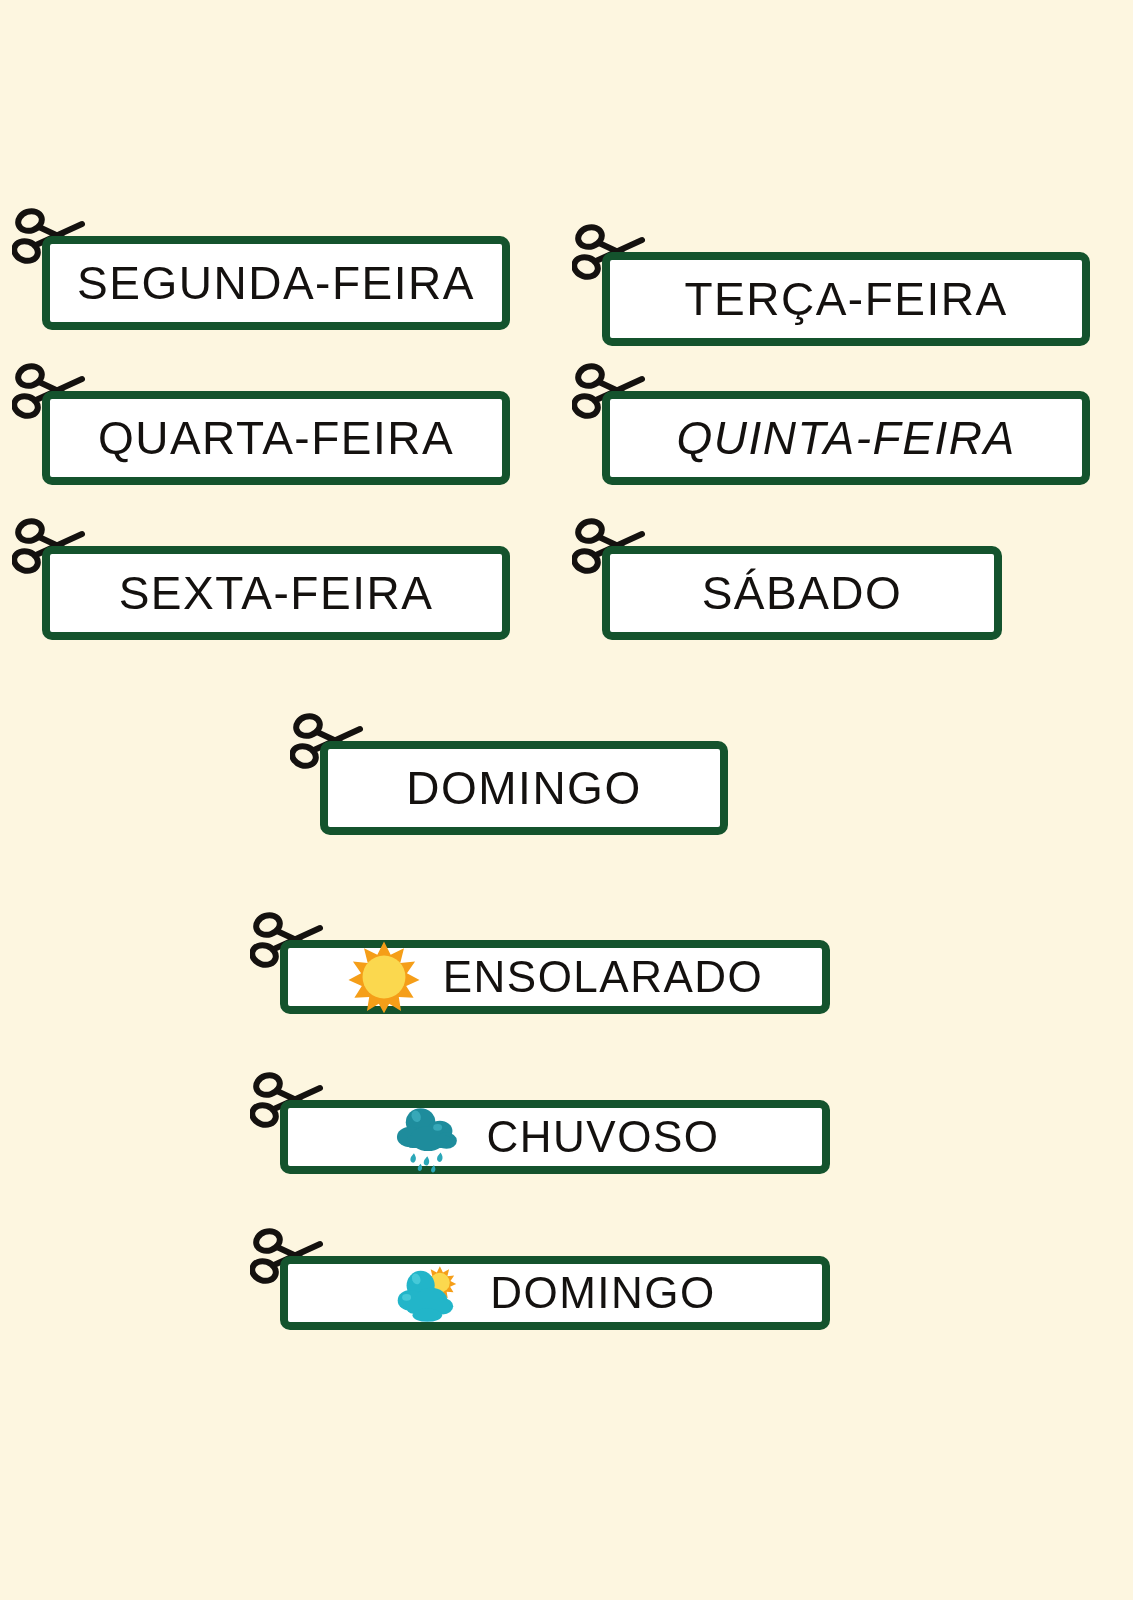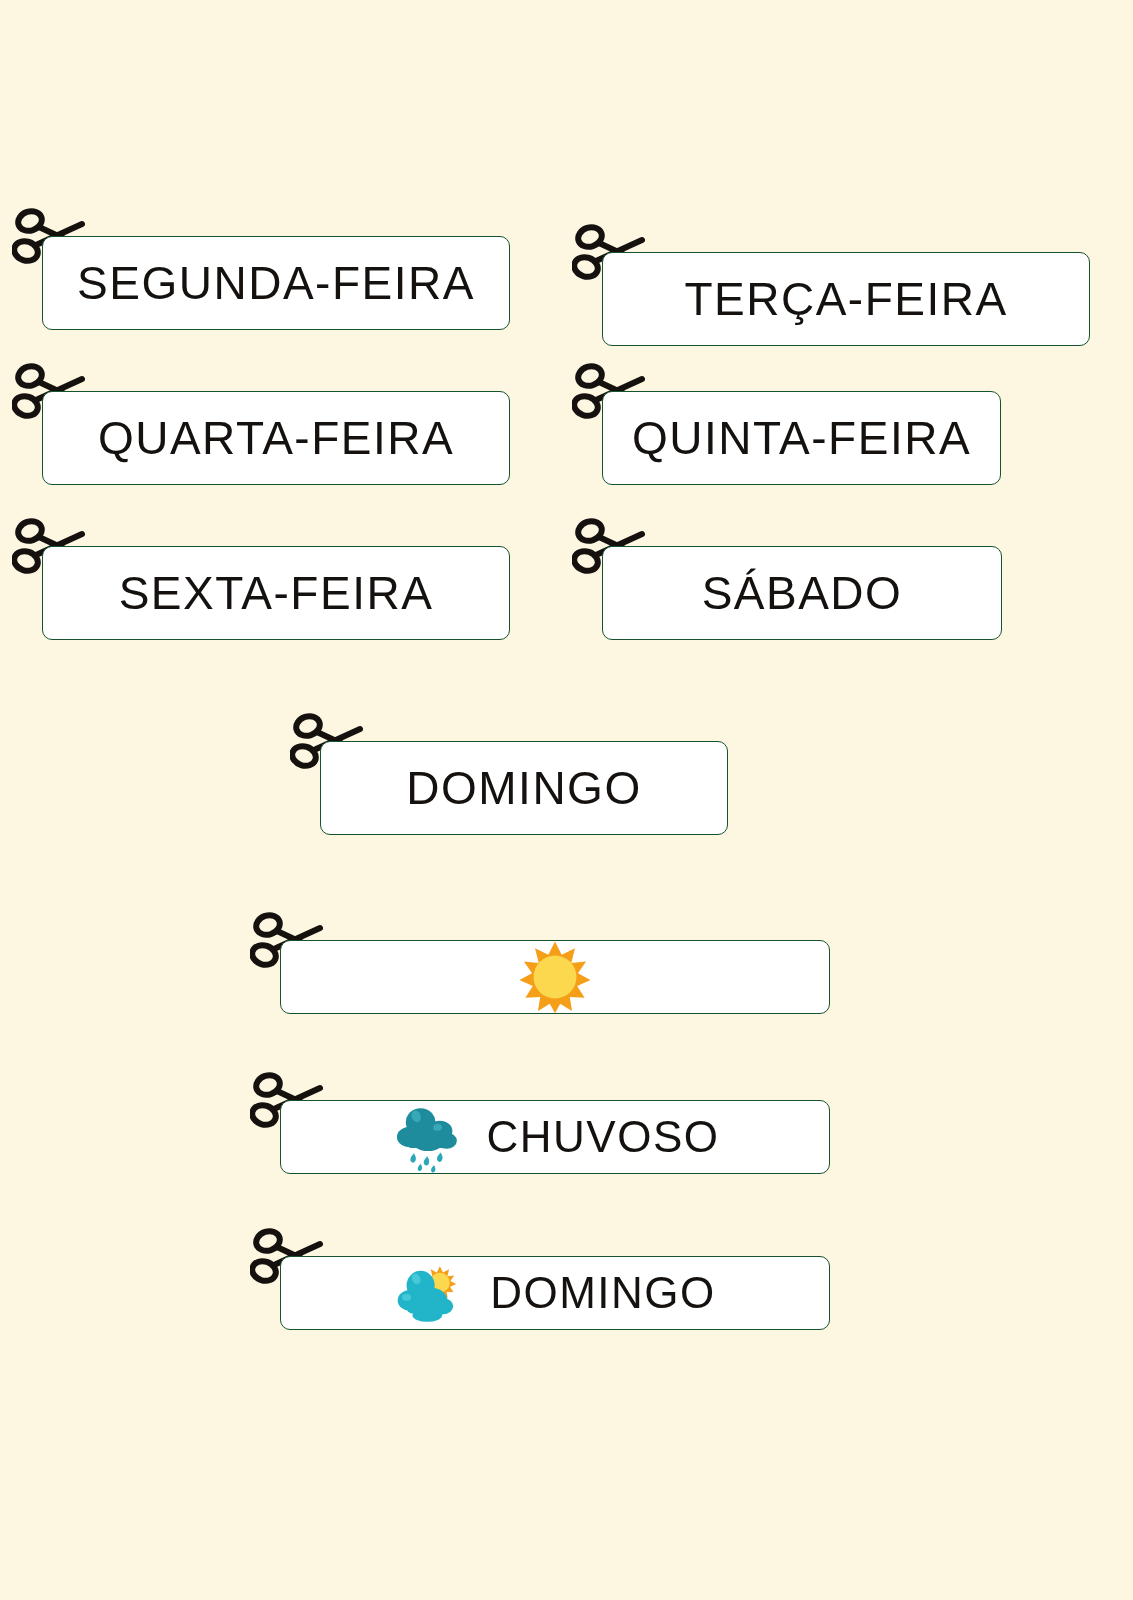--- a/index.html
+++ b/index.html
@@ -30,21 +30,21 @@
   }
 
   .card-box {
     position: absolute;
     left: 0;
     top: 28px;
     right: 0;
     bottom: 0;
     box-sizing: border-box;
     background: #FFFFFF;
-    border: 1px solid #14532d;
+    border: 8px solid #14532d;
     border-radius: 10px;
     display: flex;
     align-items: center;
     justify-content: center;
   }
 
   .card-label {
     font-family: "Liberation Sans", sans-serif;
     font-weight: 400;
     font-size: 46px;
@@ -126,21 +126,21 @@
           <path d="M27 19 L72 40"></path>
           <path d="M24 37 L70 16"></path>
         </g>
       </svg>
     </span>
     <div class="card-box">
       <span class="card-label">QUARTA-FEIRA</span>
     </div>
   </div>
 
-  <div class="cut-card" style="left:602px; top:363px; width:399px; height:122px;">
+  <div class="cut-card" style="left:602px; top:363px; width:488px; height:122px;font-style:italic;">
     <span class="scissors">
       <svg viewBox="0 0 78 58" xmlns="http://www.w3.org/2000/svg">
         <g fill="none" stroke="#14110F" stroke-width="6" stroke-linecap="round">
           <ellipse cx="18" cy="13" rx="12" ry="9.5" transform="rotate(-18 18 13)"></ellipse>
           <ellipse cx="14" cy="43" rx="12" ry="9.5" transform="rotate(18 14 43)"></ellipse>
           <path d="M27 19 L72 40"></path>
           <path d="M24 37 L70 16"></path>
         </g>
       </svg>
     </span>
@@ -209,20 +209,21 @@
       </svg>
     </span>
     <div class="card-box with-icon">
       <svg class="weather-icon" viewBox="0 0 100 100" xmlns="http://www.w3.org/2000/svg">
         <path fill="#F59E18" d="M50 2 L59 20 L77 11 L72 31 L92 29 L81 45 L98 54
                                  L80 62 L90 78 L70 77 L73 96 L57 86 L50 99
                                  L43 86 L27 96 L30 77 L10 78 L20 62 L2 54
                                  L19 45 L8 29 L28 31 L23 11 L41 20 Z"></path>
         <circle cx="50" cy="50" r="29" fill="#FBD84E"></circle>
       </svg>
+      <span class="card-label">ENSOLARADO</span>
     </div>
   </div>
 
   <div class="cut-card" style="left:280px; top:1072px; width:550px; height:102px;">
     <span class="scissors">
       <svg viewBox="0 0 78 58" xmlns="http://www.w3.org/2000/svg">
         <g fill="none" stroke="#14110F" stroke-width="6" stroke-linecap="round">
           <ellipse cx="18" cy="13" rx="12" ry="9.5" transform="rotate(-18 18 13)"></ellipse>
           <ellipse cx="14" cy="43" rx="12" ry="9.5" transform="rotate(18 14 43)"></ellipse>
           <path d="M27 19 L72 40"></path>

